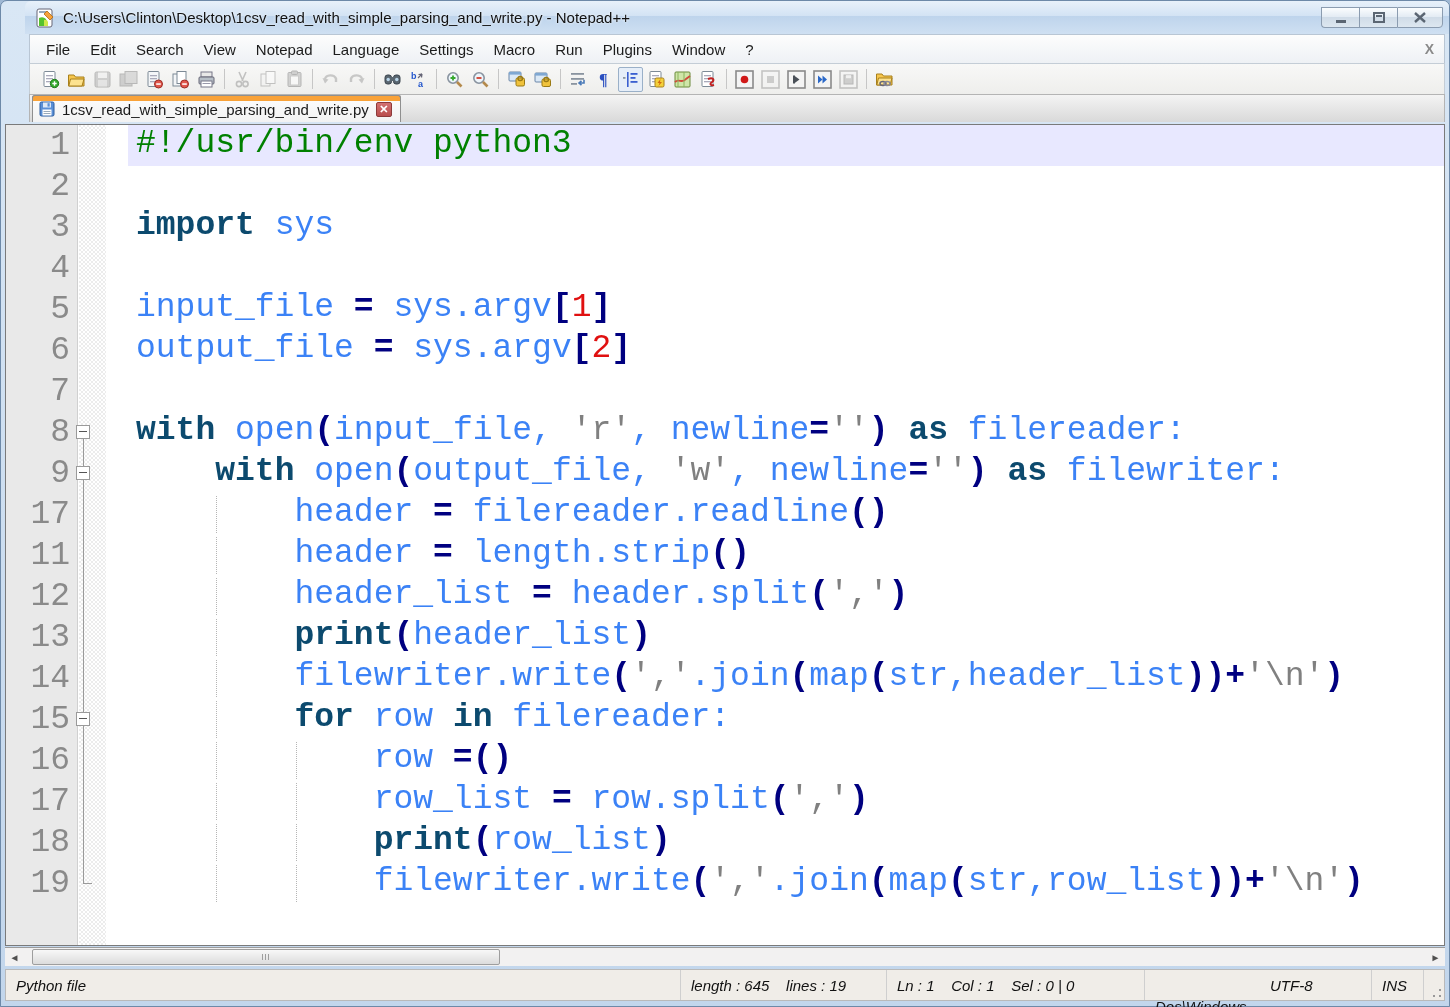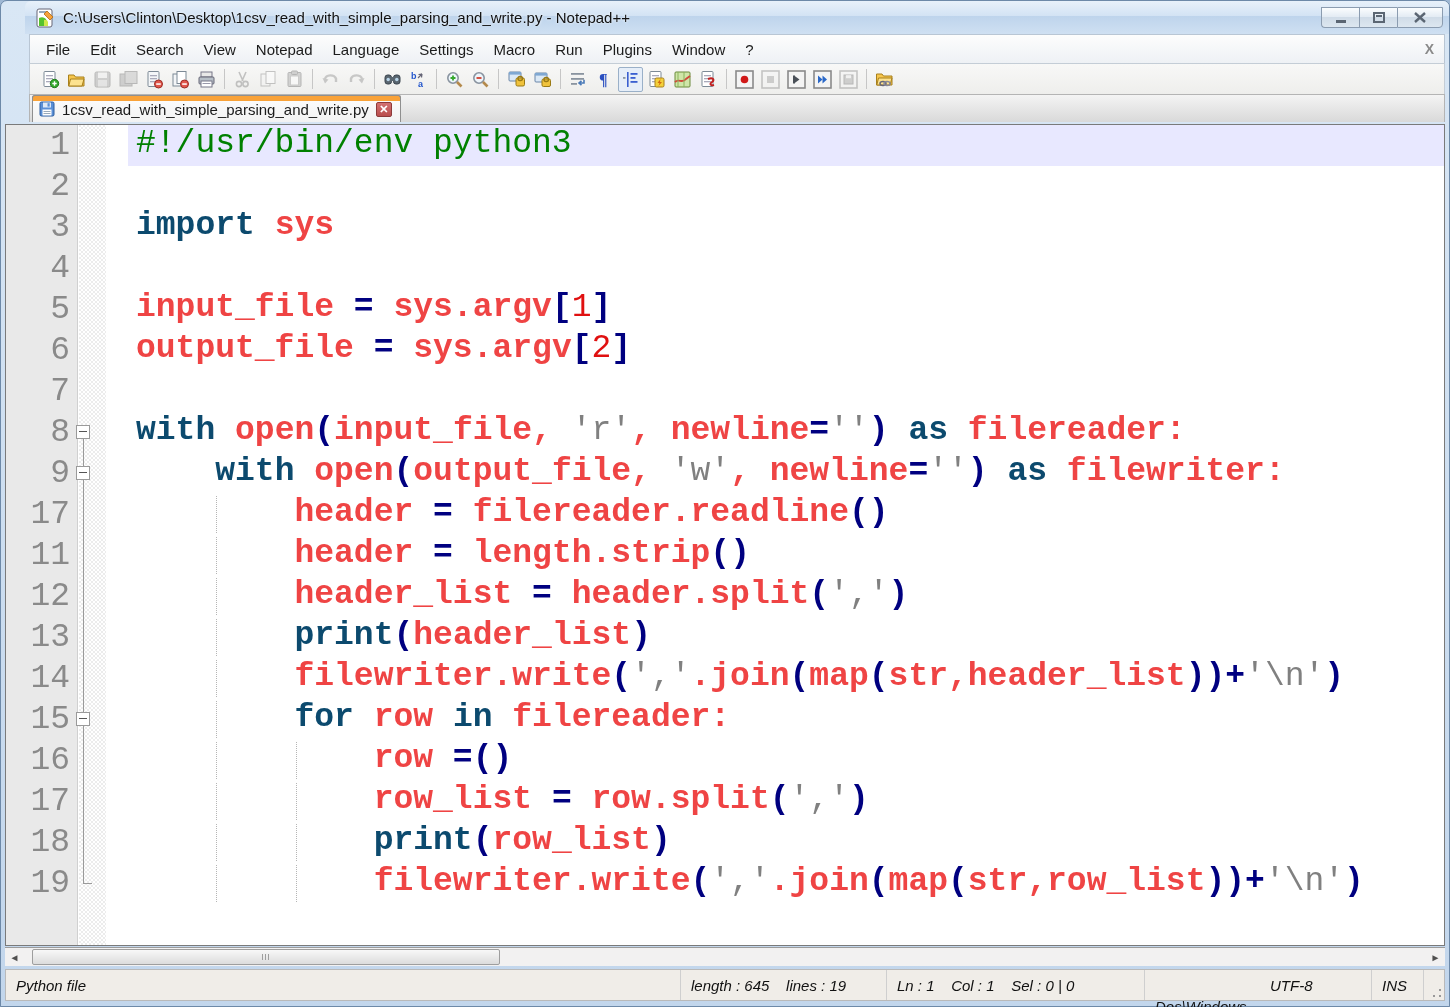--- a/index.html
+++ b/index.html
@@ -74,21 +74,21 @@
   }
   .code-area { position:absolute; inset:0; font-family:"Liberation Mono", monospace; font-size:33px; }
   .gutter-bg { position:absolute; left:0; top:0; bottom:0; width:72px; background:#e9e9e9; border-right:1px solid #d0d0d0; }
   .fold-bg { position:absolute; left:73px; top:0; bottom:0; width:27px;
     background:repeating-conic-gradient(#ffffff 0% 25%, #ececec 0% 50%) 0 0/4px 4px; }
   .code-row { position:relative; height:41px; display:flex; align-items:center; white-space:pre; }
   .ln { flex:0 0 64px; text-align:right; color:#8a8a8a; z-index:1; }
   .fold-cell { flex:0 0 36px; position:relative; height:100%; z-index:1; }
   .code-text { flex:1 1 auto; height:100%; display:flex; align-items:flex-start; position:relative; padding-left:8px;margin-left:22px; }
   .code-row.hl .code-text { background:#e8e8ff; }
-  .tok-pl { color:#ef4444;font-weight:bold; }
+  .tok-pl { color:#3b82f6; }
   .tok-kw { color:#0c4a6e; font-weight:bold; }
   .tok-op { color:#000080; font-weight:bold; }
   .tok-str { color:#808080; }
   .tok-num { color:#e01010; }
   .tok-com { color:#008000; }
   .guide { position:absolute; top:2px; bottom:2px; border-left:1px dotted #b5b5b5; }
 
   
   .fold-cell .vline { position:absolute; left:13px; width:1px; background:#9a9a9a; top:0; bottom:0; }
   .fold-cell.start .vline { top:27px; }

